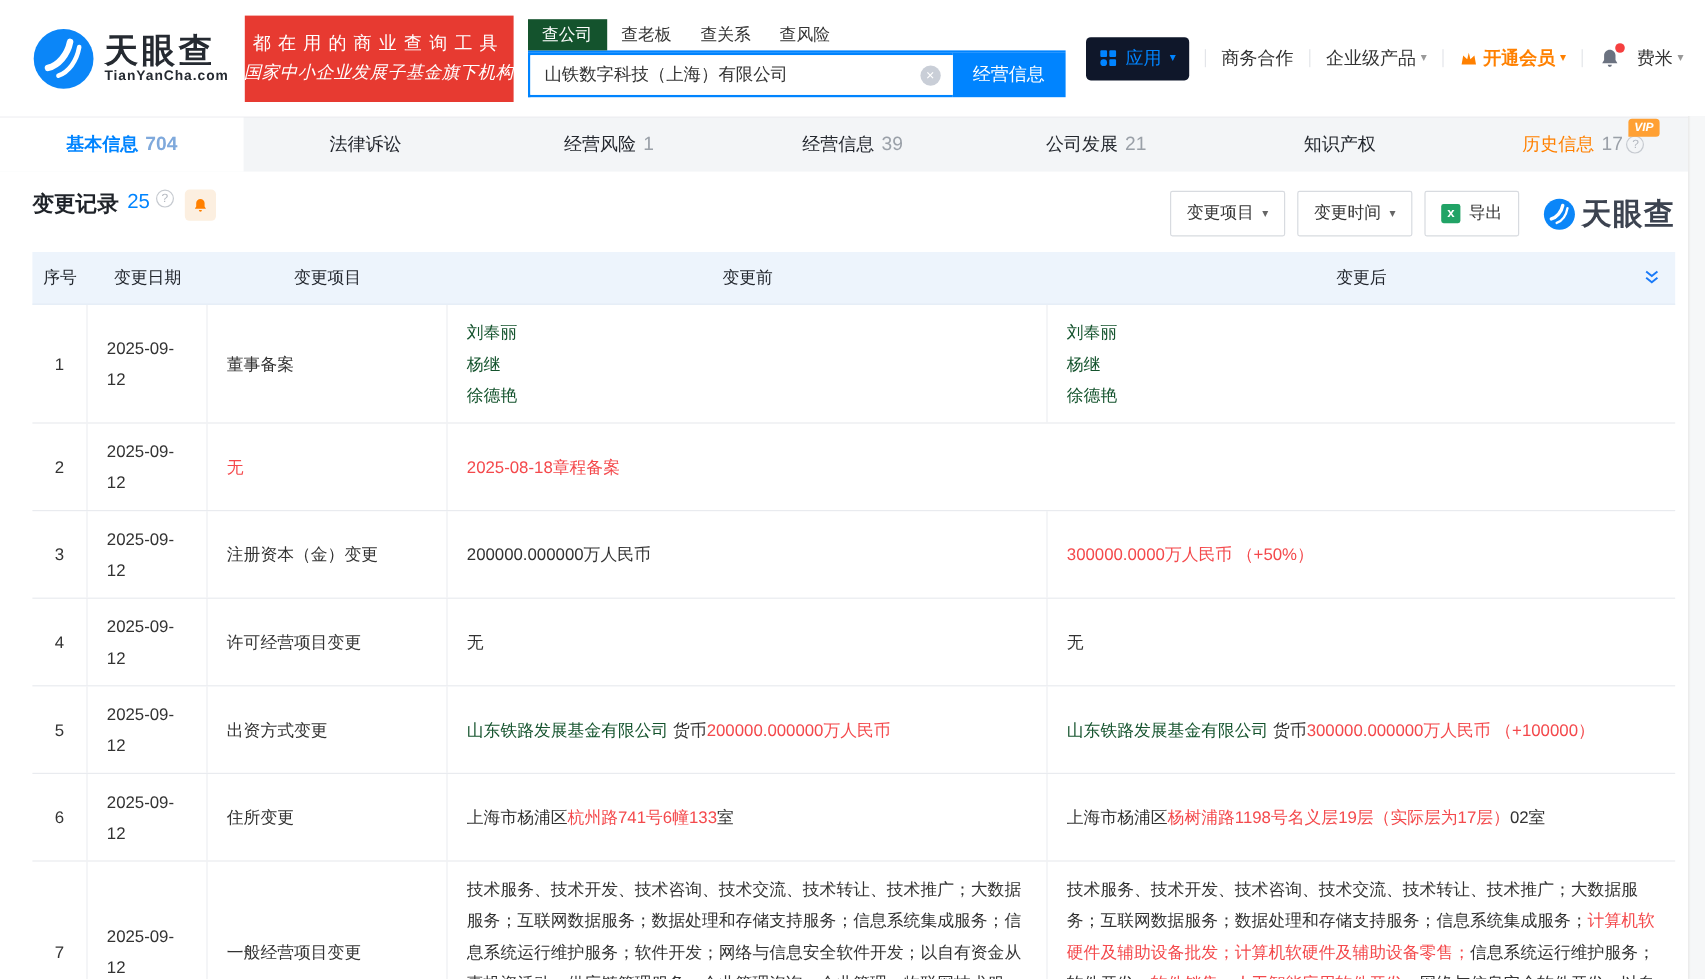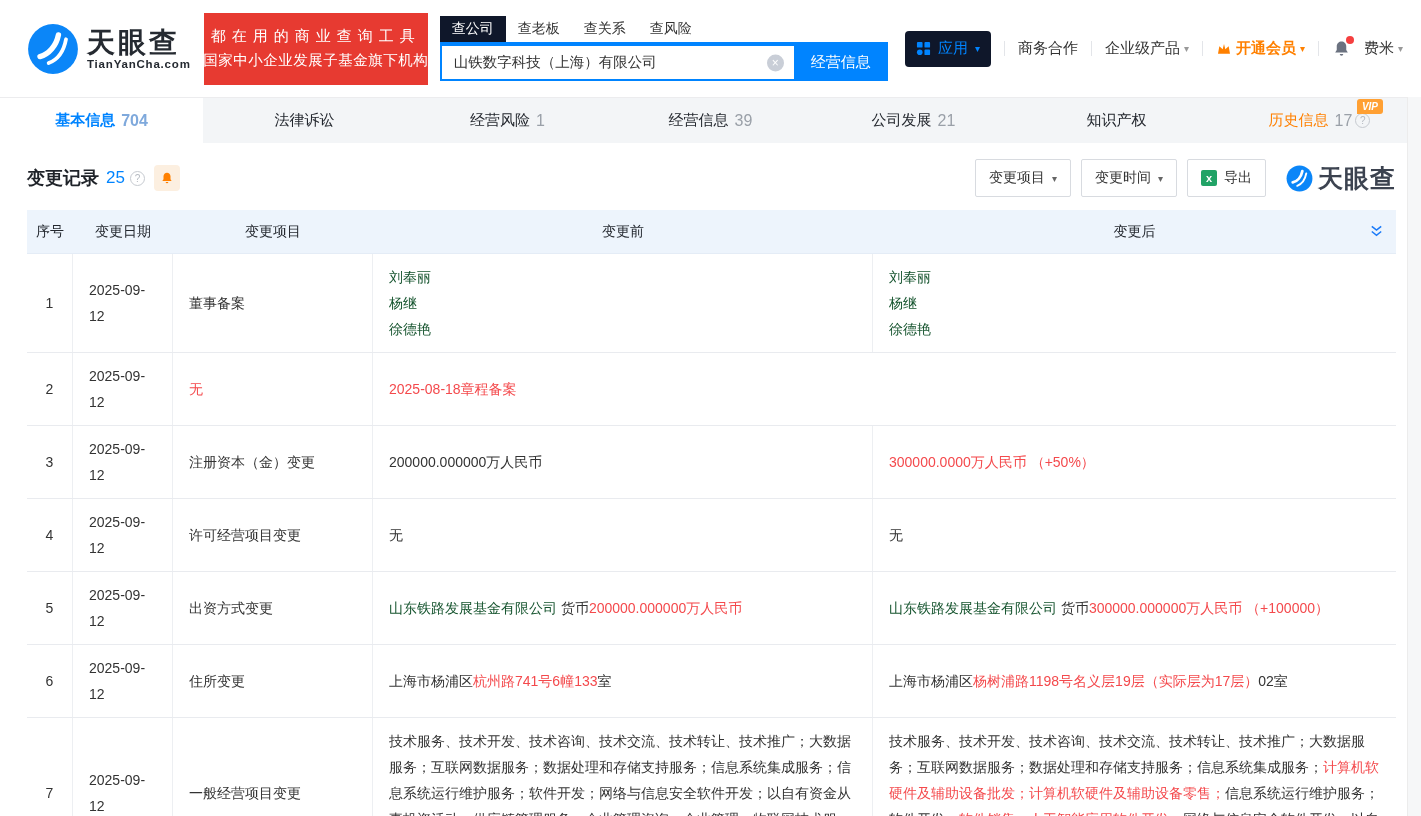--- a/index.html
+++ b/index.html
@@ -8,26 +8,26 @@
 
   
   .topbar{ height:97px; display:flex; align-items:center; padding-left:27px;
     background:#fff; position:relative; }
   .logo{ display:flex; align-items:center; gap:8px; cursor:pointer; }
   .logo-cn{ font-size:28px; font-weight:700; color:#252a31; letter-spacing:3px; line-height:30px;}
   .logo-en{ font-size:11.5px; font-weight:700; color:#252a31; letter-spacing:.8px; }
   .promo{ margin-left:13px; width:224px; height:72px; background:#e73a31; color:#fff;
     display:flex; flex-direction:column; justify-content:center; align-items:center; gap:5px; }
   .promo-line1{ font-size:15px; letter-spacing:6px; white-space:nowrap; }
-  .promo-line2{ font-size:14.5px; letter-spacing:.5px; white-space:nowrap; }
+  .promo-line2{ font-size:14.5px; letter-spacing:.5px; white-space:nowrap;font-style:italic; }
 
   .search{ margin-left:12px; width:448px; }
   .search-tabs{ display:flex; align-items:flex-end; border-bottom:2px solid #0084ff; }
   .stab{ font-size:14px; color:#333; padding:4px 12px; cursor:pointer; }
-  .stab.active{ background:#0f172a; color:#fff; }
+  .stab.active{ background:#14532d; color:#fff; }
   .search-row{ display:flex; }
   .search-input-wrap{ position:relative; width:354px; height:37px;
     border:2px solid #0084ff; border-right:none; background:#fff; }
   .search-input{ width:100%; height:100%; border:none; outline:none;
     font-size:14.5px; color:#333; padding:0 38px 0 12px;
     font-family:"Liberation Sans","DejaVu Sans",sans-serif; }
   .clear-icon{ position:absolute; right:10px; top:50%; transform:translateY(-50%);
     width:17px; height:17px; border-radius:50%; background:#c9ced7; color:#fff;
     font-size:12px; line-height:16px; text-align:center; cursor:pointer; }
   .search-btn{ width:94px; height:37px; background:#0084ff; color:#fff; border:none;
@@ -57,21 +57,21 @@
   .mtab.orange{ color:#ff8000; }
   .q-icon{ width:15px; height:15px; border-radius:50%; border:1px solid #c6cad0;
     color:#b4b9c0; font-size:10px; display:inline-flex; align-items:center;
     justify-content:center; font-weight:400; }
   .vip-badge{ position:absolute; top:1px; right:38px; background:#ffa033; color:#fff;
     font-size:10px; font-weight:700; font-style:italic; height:15px; line-height:15px;
     padding:0 5px; border-radius:3px 3px 3px 0; }
 
   
   .content{ padding:0 25px 0 27px; }
-  .section-head{ display:flex; align-items:center; margin:15px 0 12px; height:40px; }
+  .section-head{ display:flex; margin:15px 0 12px; height:40px; }
   .sec-title{ font-size:18px; font-weight:700; color:#1f2329; }
   .sec-count{ font-size:17px; font-weight:400; color:#0084ff; margin:0 5px 0 7px; }
   .bell-chip{ width:26px; height:26px; background:#fcefe0; border-radius:4px;
     display:flex; align-items:center; justify-content:center; margin-left:9px; cursor:pointer; }
   .head-actions{ margin-left:auto; display:flex; align-items:center; gap:10px; }
   .btn{ height:38px; border:1px solid #d8dbe0; border-radius:2px; background:#fff;
     font-size:14px; color:#333; display:flex; align-items:center; gap:7px;
     padding:0 13px; cursor:pointer; font-family:inherit; }
   .btn .caret{ color:#666; }
   .xls-icon{ width:16px; height:16px; background:#21a366; border-radius:2px; color:#fff;

